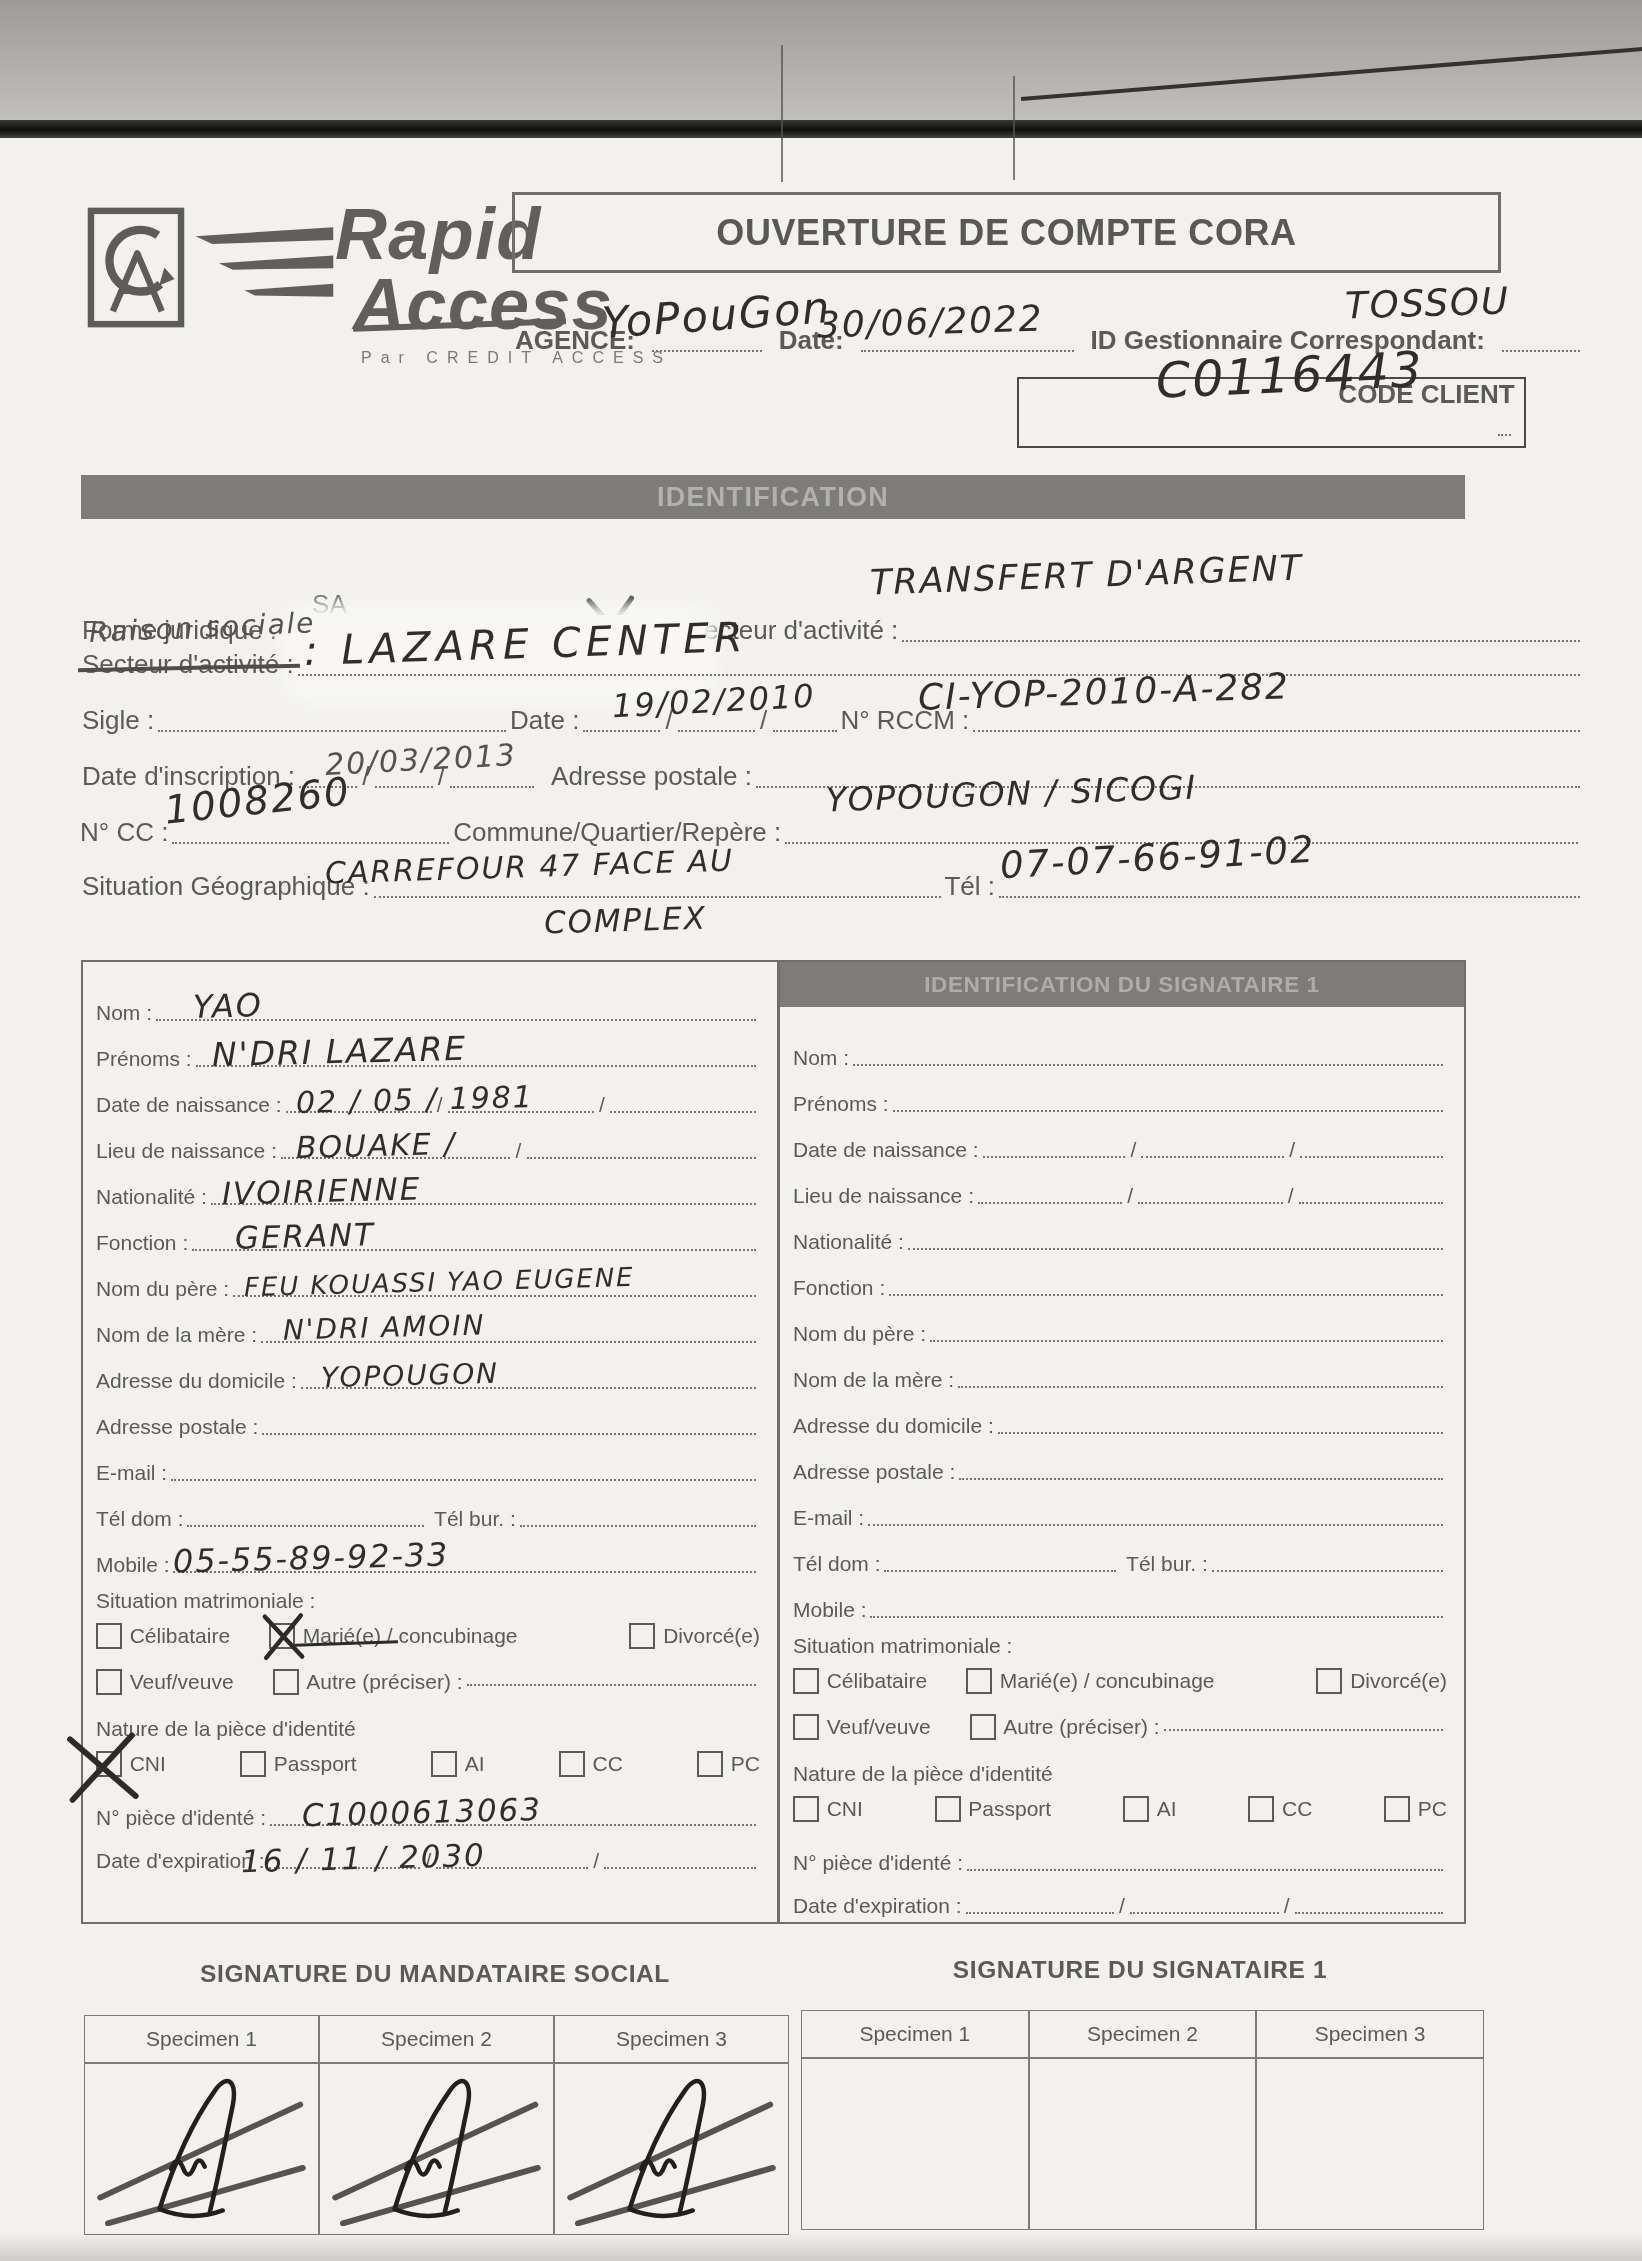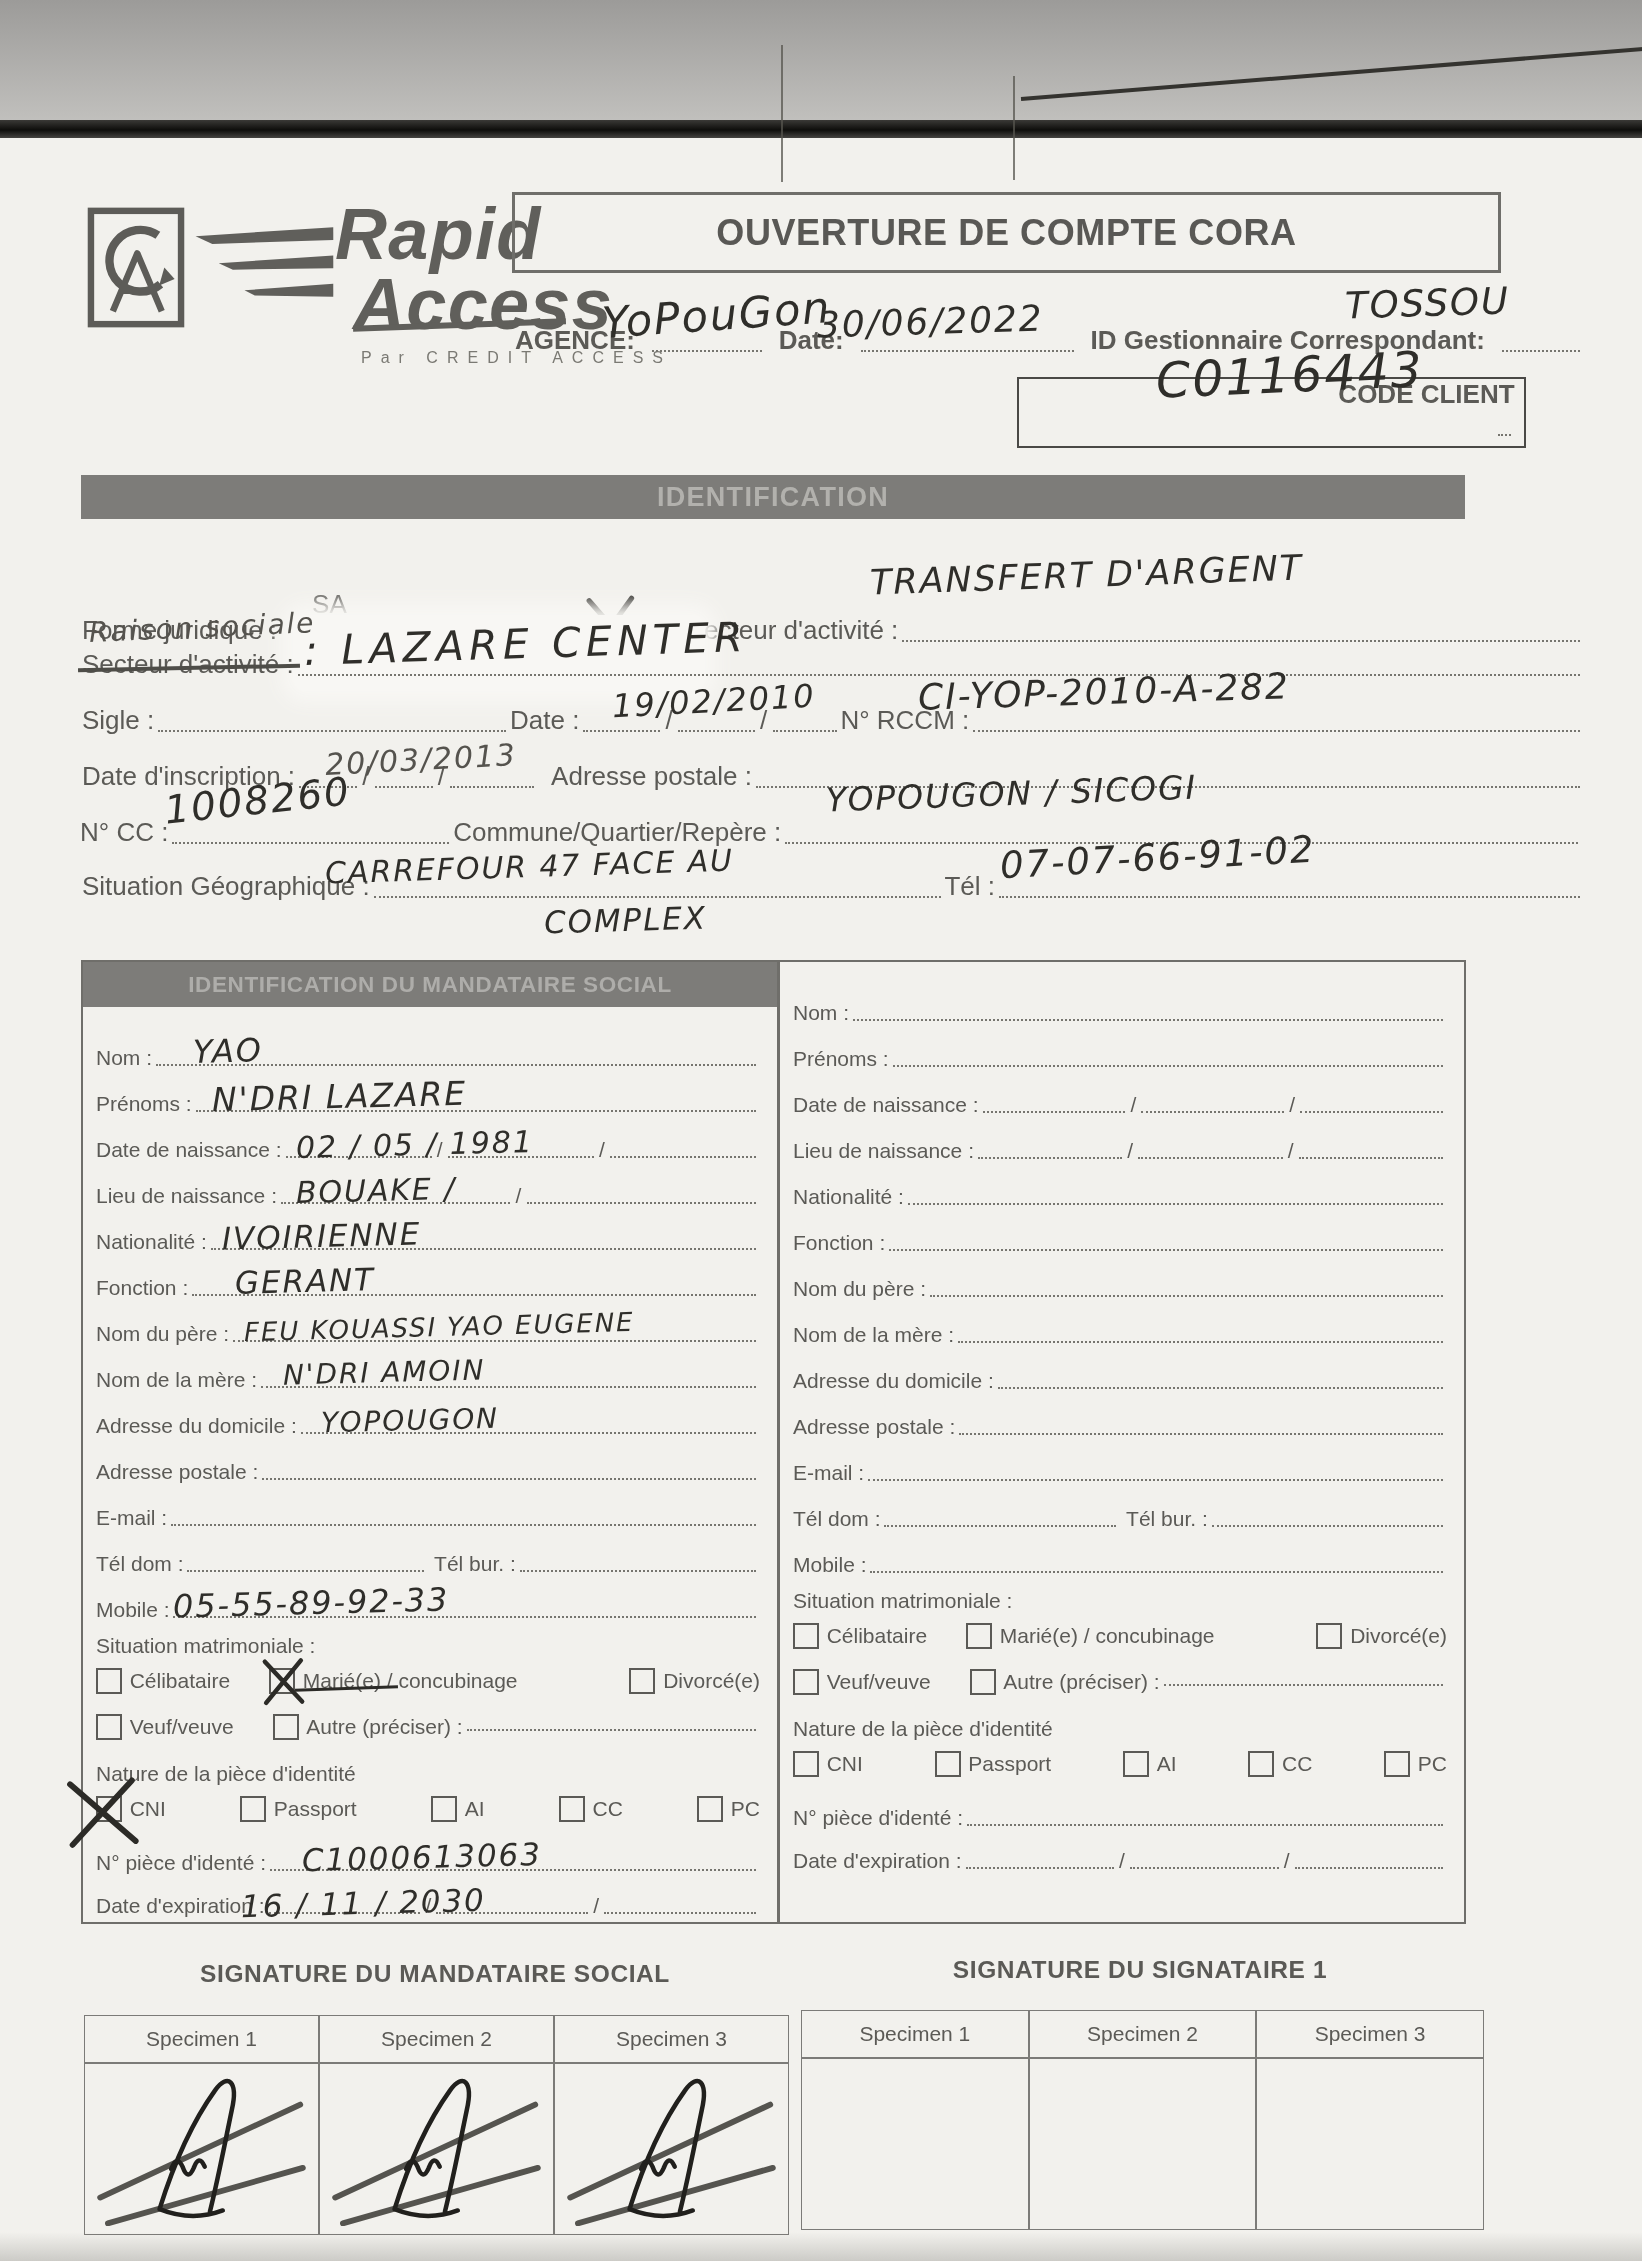--- a/index.html
+++ b/index.html
@@ -181,21 +181,20 @@
   <span class="lb">Situation Géographique :</span>
   <span class="ld ldf" style="width:567px;"></span>
   <span class="lb">Tél :</span>
   <span class="ld"></span>
 </div>
 <div class="hw" style="left:325px;top:849px;font-size:30px;">CARREFOUR 47 FACE AU</div>
 <div class="hw" style="left:544px;top:902px;font-size:31px;">COMPLEX</div>
 <div class="hw" style="left:1000px;top:836px;font-size:37px;transform:rotate(-3deg);">07-07-66-91-02</div>
 
 <div class="idcol col-l">
-  <div class="colhead">IDENTIFICATION DU MANDATAIRE SOCIAL</div>
   <div class="colbody">
 
     <div class="fr">
       <span class="lb">Nom :</span>
       <span class="ld"></span>
       <span class="hwf" style="left:97px;font-size:32px;">YAO</span>
     </div>
     <div class="fr">
       <span class="lb">Prénoms :</span>
       <span class="ld"></span>
@@ -334,20 +333,21 @@
       <span class="slash">/</span>
       <span class="ld"></span>
       <span class="slash">/</span>
       <span class="ld"></span>
       <span class="hwf" style="left:145px;font-size:31px;bottom:-2.6px;">16 / 11 / 2030</span>
     </div>
   </div>
 </div>
 
 <div class="idcol col-r">
+  <div class="colhead">IDENTIFICATION DU SIGNATAIRE 1</div>
   <div class="colbody">
 
     <div class="fr">
       <span class="lb">Nom :</span>
       <span class="ld"></span>
     </div>
     <div class="fr">
       <span class="lb">Prénoms :</span>
       <span class="ld"></span>
     </div>

